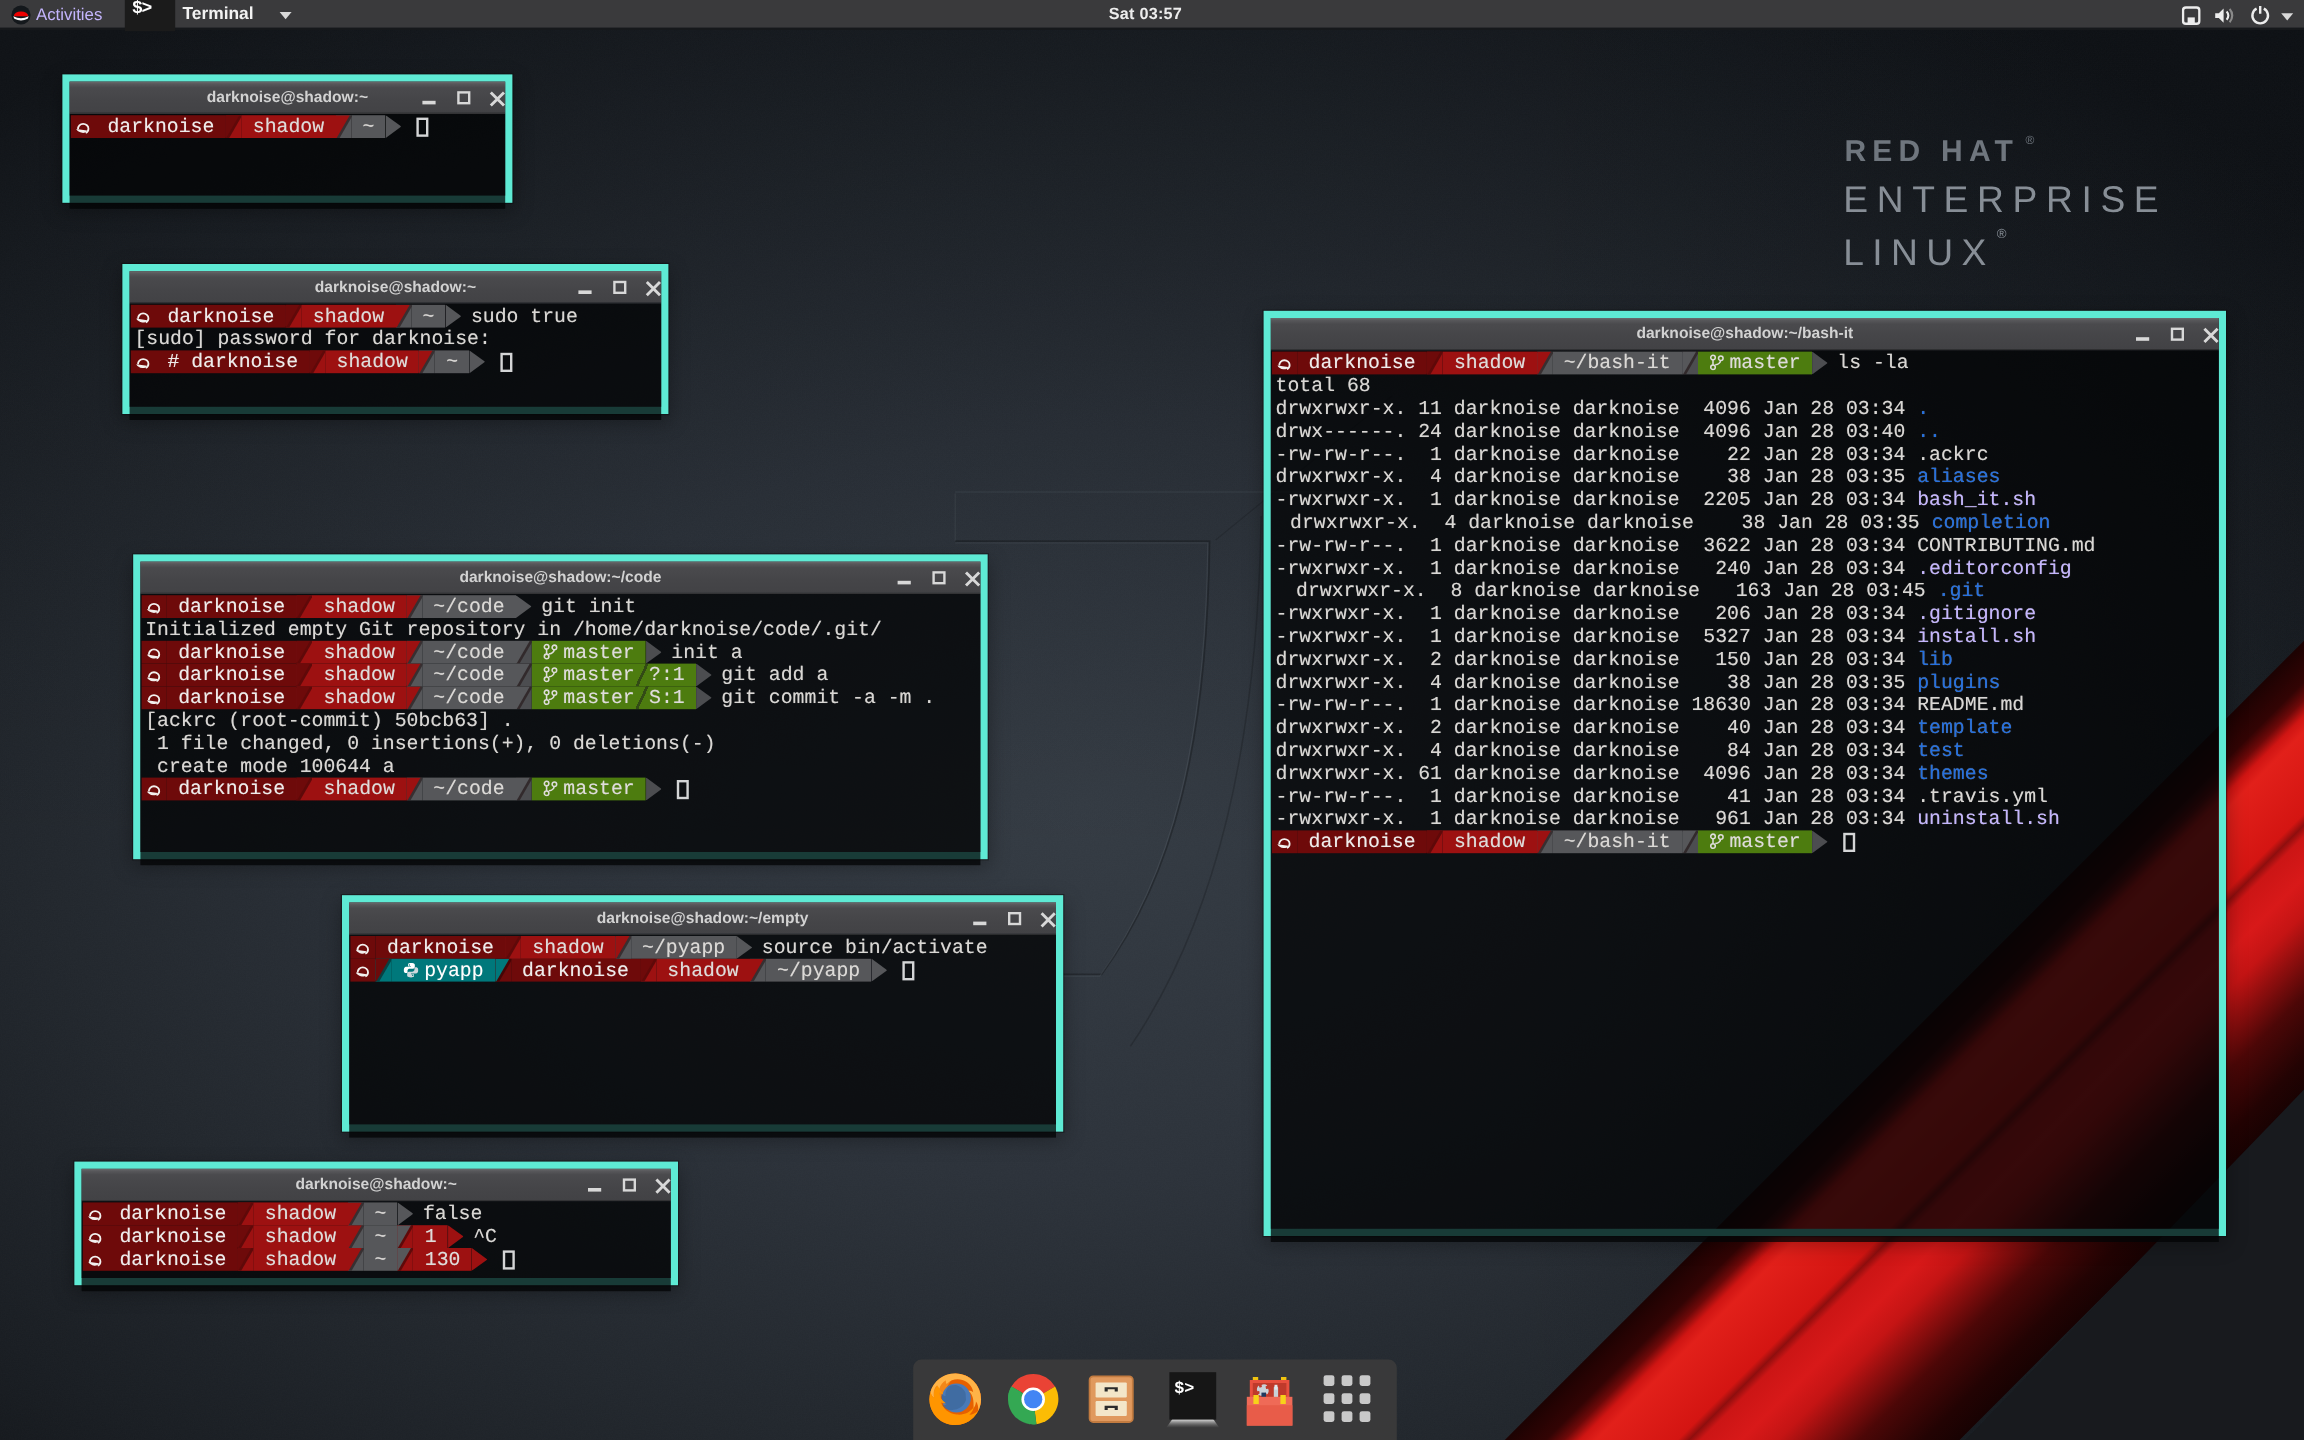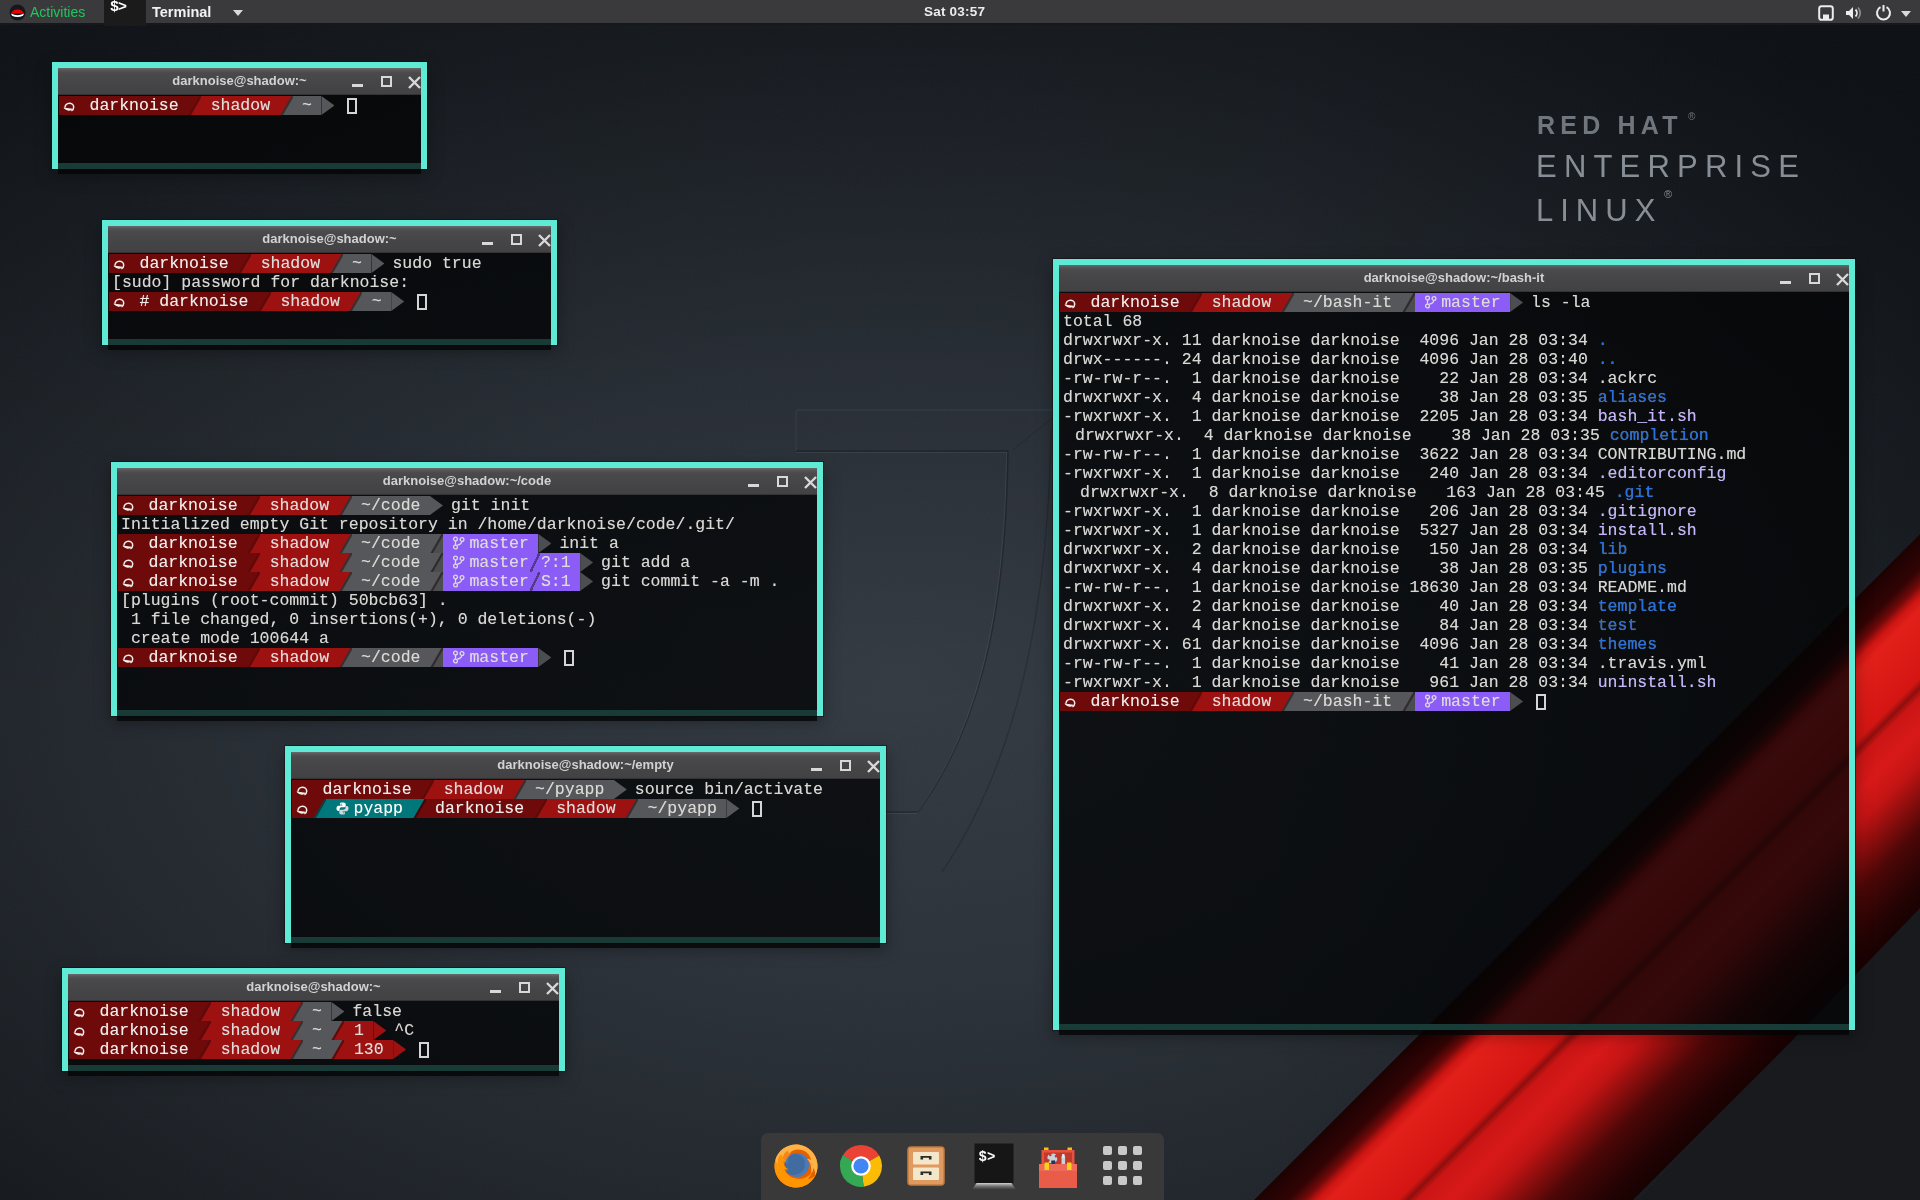--- a/index.html
+++ b/index.html
@@ -1,21 +1,21 @@
 <!DOCTYPE html>
 <html><head>
 <meta charset="utf-8">
 <style>
 html,body{margin:0;padding:0;width:1920px;height:1200px;overflow:hidden;background:#23272c;}
 *{box-sizing:border-box;}
 #wall{position:absolute;left:0;top:0;width:1920px;height:1200px;}
 
 #topbar{position:absolute;left:0;top:0;width:1920px;height:25px;border-bottom:2px solid #16181b;background:#3a3a3c;color:#eee;
  font-family:"Liberation Sans",sans-serif;z-index:50;}
-#topbar .act{position:absolute;left:30px;top:4px;font-size:14px;color:#22c55e;}
+#topbar .act{position:absolute;left:30px;top:4px;font-size:14px;color:#c4b5fd;}
 #topbar .appicon{position:absolute;left:104px;top:0;width:42px;height:26px;background:#1b1b1b;overflow:hidden;}
 #topbar .appicon span{position:absolute;left:6px;top:-1px;font-family:"Liberation Mono",monospace;font-weight:bold;font-size:15px;color:#fff;letter-spacing:-1px;}
 #topbar .appname{position:absolute;left:152px;top:4px;font-size:14.5px;font-weight:bold;color:#f2f2f2;}
 #topbar .appcaret{position:absolute;left:233px;top:10px;width:0;height:0;border-left:5px solid transparent;border-right:5px solid transparent;border-top:6px solid #d9d9d9;}
 #topbar .clock{position:absolute;left:924px;top:4px;width:80px;font-size:13.5px;font-weight:bold;color:#ececec;letter-spacing:0.2px;}
 
 .win{position:absolute;border:6px solid #5eead4;box-shadow:0 0 0 1px rgba(10,10,12,0.45), 0 6px 16px rgba(0,0,0,0.35);}
 .tbar{position:relative;height:27px;background:linear-gradient(180deg,#6a6b6d 0,#57575a 2px,#4a4a4d 5px,#454548 60%,#424245 100%);border-bottom:1px solid #333335;}
 .tbar .title{position:absolute;left:0;right:0;top:5px;text-align:center;font-family:"Liberation Sans",sans-serif;
  font-size:13px;font-weight:bold;color:#d2d2d2;}
@@ -31,21 +31,21 @@
 .sep{position:relative;width:13px;overflow:hidden;}
 .sep i{position:absolute;top:0;bottom:0;left:-8px;width:14px;transform:skewX(-30deg);box-shadow:2.5px 0 0 rgba(20,0,0,0.45);}
 .arr{width:13px;clip-path:polygon(0 0,100% 50%,0 100%);}
 .cur{width:10px;height:16px;margin:1.5px 0 0 13px;border:2px solid #d4d5d6;}
 .cmd{margin-left:8px;}
 .gsep{display:inline-block;width:12px;height:19px;vertical-align:top;background:linear-gradient(115deg,transparent 44%,rgba(25,25,28,0.5) 44%,rgba(25,25,28,0.5) 56%,transparent 56%);}
 
 .c-dr{background:#6e0a0a;color:#efeceb;}
 .c-br{background:#9d1111;color:#dfdcda;}
 .c-gy{background:#56575a;color:#dbd9d6;}
-.c-gt{background:#8b5cf6;color:#dedcda;}
+.c-gt{background:#4d7c0f;color:#dedcda;}
 .c-py{background:#00787b;color:#fff;}
 .t-blue{color:#2470e0;}
 .t-green{color:#c4b5fd;}
 
 #dock{position:absolute;left:761px;top:1133px;width:403px;height:67px;background:rgba(58,58,58,0.96);
  border-radius:7px 7px 0 0;z-index:40;}
 .dicon{position:absolute;top:9px;width:48px;height:48px;}
 
 .grid{display:grid;grid-template-columns:repeat(3,8.5px);grid-template-rows:repeat(3,8.5px);gap:6.5px;padding:1px;}
 .grid b{background:#c9c9c9;border-radius:2px;}
@@ -236,21 +236,21 @@
             </svg>master<i class="gsep"></i>?:1</span></span><span class="arr" style="background:#4c4d50"></span><span class="cmd">git add a</span></div>
   <div class="line" id="p3d"><span class="hatseg c-dr"><svg width="13" height="13" viewBox="0 0 13 13">
             <path d="M2,7.6 C1.9,5.2 3.8,3.2 6.3,3.2 c2.4,0 4.4,1.8 4.4,4 0,1.5 -0.9,2.9 -2.3,3.5" fill="none" stroke="#f2f0ee" stroke-width="1.5"></path>
             <path d="M0.5,7.5 L9.5,8.8 C9.1,10.1 7.4,10.9 5.5,10.7 3.3,10.4 1.3,9.2 0.5,7.5 z" fill="#f2f0ee"></path>
           </svg></span><span class="sg c-dr">darknoise</span><span class="sep" style="background:#9d1111"><i style="background:#6e0a0a"></i></span><span class="sg c-br">shadow</span><span class="sep" style="background:#56575a"><i style="background:#9d1111"></i></span><span class="sg c-gy">~/code</span><span class="sep" style="background:#4c4d50"><i style="background:#56575a"></i></span><span class="sg c-gt"><span style="display:flex"><svg width="13" height="14" viewBox="0 0 13 14" style="margin:2px 4px 0 0">
               <circle cx="3.5" cy="3" r="1.9" fill="none" stroke="#dedcda" stroke-width="1.3"></circle>
               <circle cx="3.5" cy="11" r="1.9" fill="none" stroke="#dedcda" stroke-width="1.3"></circle>
               <circle cx="10" cy="3.5" r="1.9" fill="none" stroke="#dedcda" stroke-width="1.3"></circle>
               <path d="M3.5,4.9 v4.2 M9.8,5.4 q-0.3,3 -4.4,3.6" fill="none" stroke="#dedcda" stroke-width="1.3"></path>
             </svg>master<i class="gsep"></i>S:1</span></span><span class="arr" style="background:#4c4d50"></span><span class="cmd">git commit -a -m .</span></div>
-  <div class="line"><span class="sg" style="padding:0 0 0 3px">[plugins (root-commit) 50bcb63] .</span></div>
+  <div class="line"><span class="sg" style="padding:0 0 0 3px">[ackrc (root-commit) 50bcb63] .</span></div>
   <div class="line"><span class="sg" style="padding:0 0 0 3px"> 1 file changed, 0 insertions(+), 0 deletions(-)</span></div>
   <div class="line"><span class="sg" style="padding:0 0 0 3px"> create mode 100644 a</span></div>
   <div class="line" id="p3e"><span class="hatseg c-dr"><svg width="13" height="13" viewBox="0 0 13 13">
             <path d="M2,7.6 C1.9,5.2 3.8,3.2 6.3,3.2 c2.4,0 4.4,1.8 4.4,4 0,1.5 -0.9,2.9 -2.3,3.5" fill="none" stroke="#f2f0ee" stroke-width="1.5"></path>
             <path d="M0.5,7.5 L9.5,8.8 C9.1,10.1 7.4,10.9 5.5,10.7 3.3,10.4 1.3,9.2 0.5,7.5 z" fill="#f2f0ee"></path>
           </svg></span><span class="sg c-dr">darknoise</span><span class="sep" style="background:#9d1111"><i style="background:#6e0a0a"></i></span><span class="sg c-br">shadow</span><span class="sep" style="background:#56575a"><i style="background:#9d1111"></i></span><span class="sg c-gy">~/code</span><span class="sep" style="background:#4c4d50"><i style="background:#56575a"></i></span><span class="sg c-gt"><span style="display:flex"><svg width="13" height="14" viewBox="0 0 13 14" style="margin:2px 4px 0 0">
               <circle cx="3.5" cy="3" r="1.9" fill="none" stroke="#dedcda" stroke-width="1.3"></circle>
               <circle cx="3.5" cy="11" r="1.9" fill="none" stroke="#dedcda" stroke-width="1.3"></circle>
               <circle cx="10" cy="3.5" r="1.9" fill="none" stroke="#dedcda" stroke-width="1.3"></circle>
               <path d="M3.5,4.9 v4.2 M9.8,5.4 q-0.3,3 -4.4,3.6" fill="none" stroke="#dedcda" stroke-width="1.3"></path>

